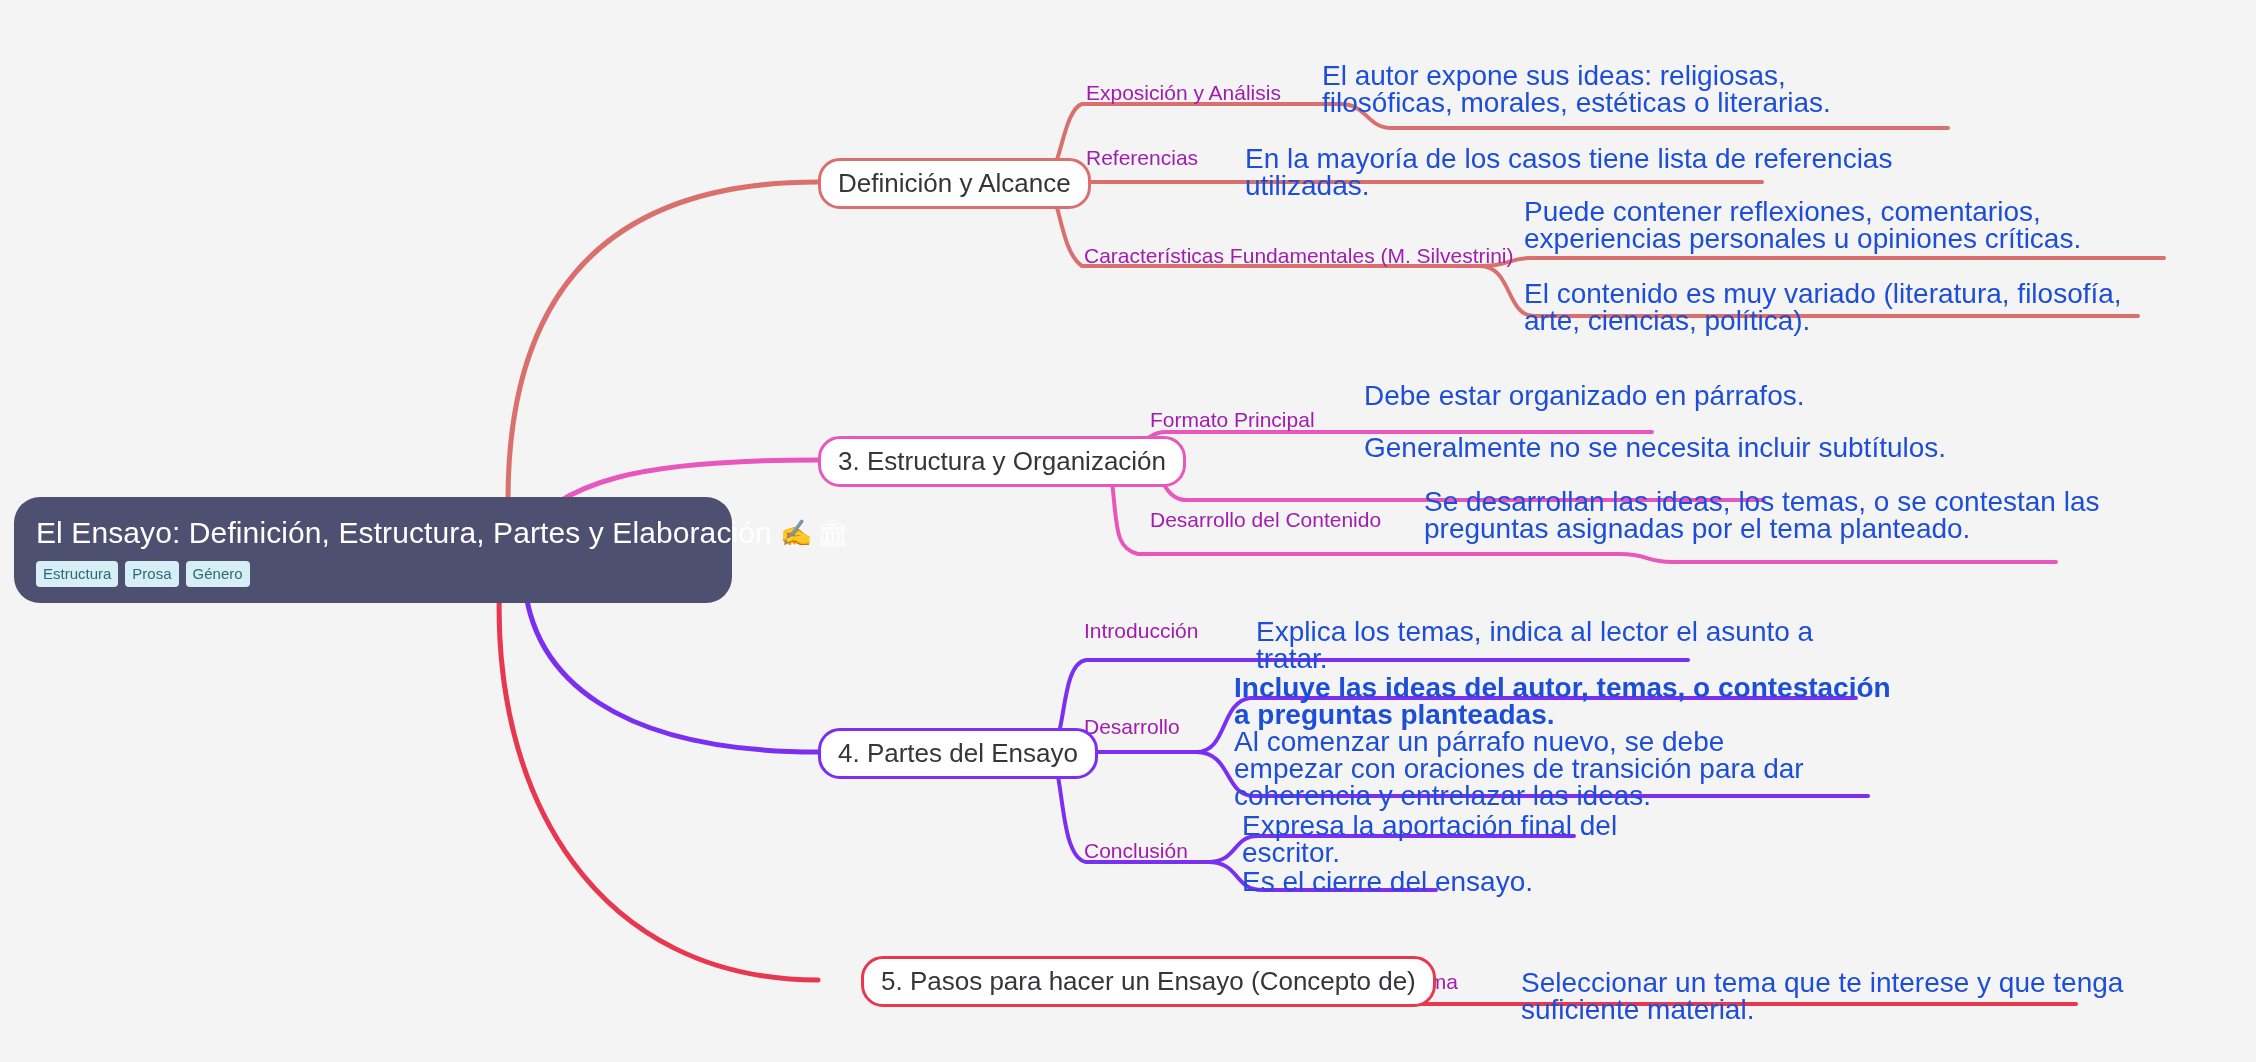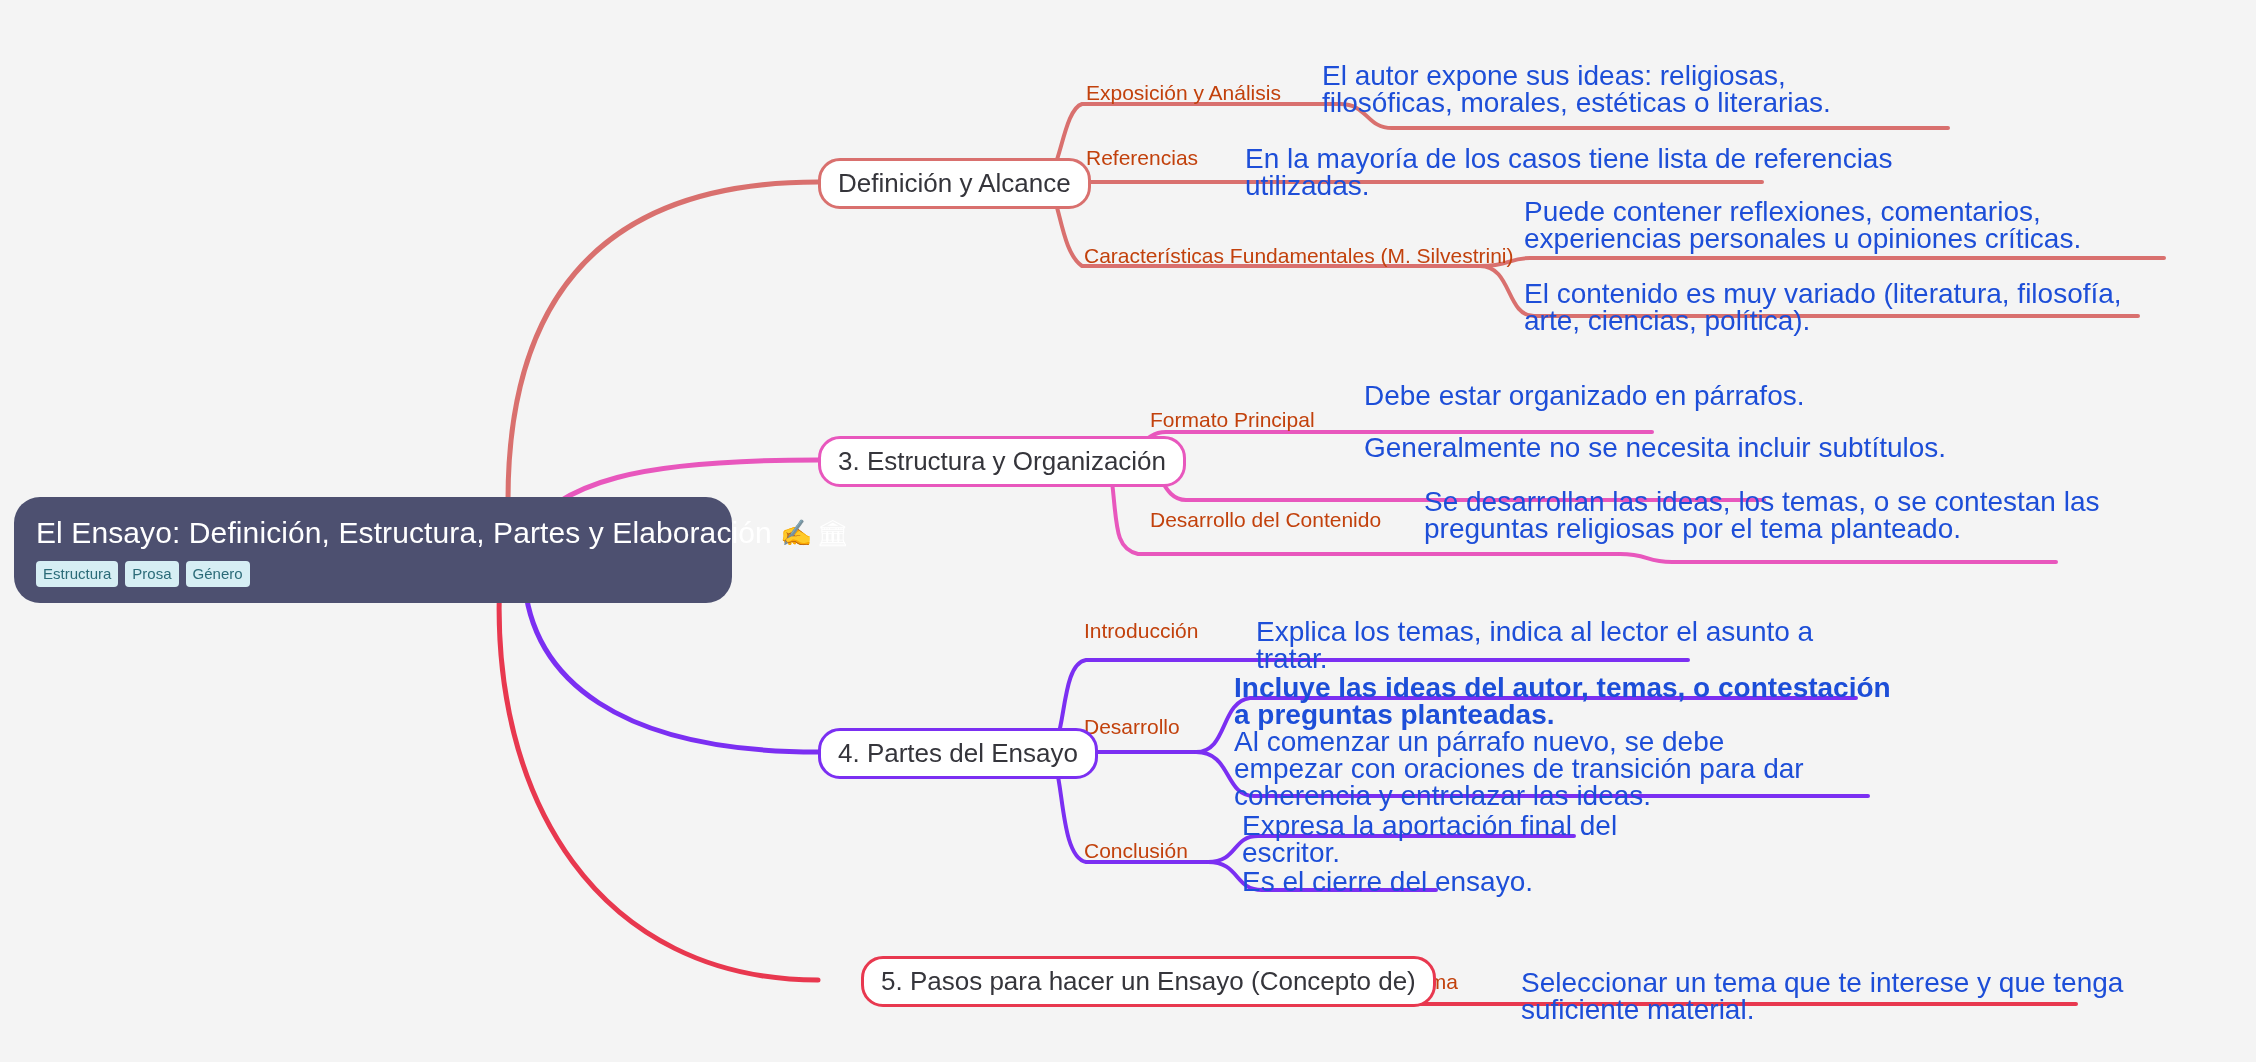--- a/index.html
+++ b/index.html
@@ -77,21 +77,21 @@
     color: #35353b;
     white-space: nowrap;
     z-index: 4;
   }
 
   
   .mid-label {
     position: absolute;
     font-size: 21px;
     line-height: 26px;
-    color: #c2410c;
+    color: #a21caf;
     white-space: nowrap;
     z-index: 3;
   }
 
   
   .leaf-text {
     position: absolute;
     font-size: 28px;
     line-height: 27px;
     color: #1d4ed8;
@@ -169,21 +169,21 @@
   <div class="leaf-text" style="left:1524px; top:198px; width:610px;">Puede contener reflexiones, comentarios, experiencias personales u opiniones críticas.</div>
   <div class="leaf-text" style="left:1524px; top:280px; width:640px;">El contenido es muy variado (literatura, filosofía, arte, ciencias, política).</div>
 
   <div class="branch-node" style="left:818px; top:436px; border-color:#e857bd;">3. Estructura y Organización</div>
 
   <div class="mid-label" style="left:1150px; top:407px;">Formato Principal</div>
   <div class="leaf-text" style="left:1364px; top:382px; width:560px;">Debe estar organizado en párrafos.</div>
   <div class="leaf-text" style="left:1364px; top:434px; width:600px;">Generalmente no se necesita incluir subtítulos.</div>
 
   <div class="mid-label" style="left:1150px; top:507px;">Desarrollo del Contenido</div>
-  <div class="leaf-text wrap2" style="left:1424px; top:488px; width:690px;">Se desarrollan las ideas, los temas, o se contestan las preguntas religiosas por el tema planteado.</div>
+  <div class="leaf-text wrap2" style="left:1424px; top:488px; width:690px;">Se desarrollan las ideas, los temas, o se contestan las preguntas asignadas por el tema planteado.</div>
 
   <div class="branch-node" style="left:818px; top:728px; border-color:#7b2ff2;">4. Partes del Ensayo</div>
 
   <div class="mid-label" style="left:1084px; top:618px;">Introducción</div>
   <div class="leaf-text" style="left:1256px; top:618px; width:600px;">Explica los temas, indica al lector el asunto a tratar.</div>
 
   <div class="mid-label" style="left:1084px; top:714px;">Desarrollo</div>
   <div class="leaf-text" style="left:1234px; top:674px; width:680px;font-weight:bold;">Incluye las ideas del autor, temas, o contestación a preguntas planteadas.</div>
   <div class="leaf-text wrap2" style="left:1234px; top:728px; width:580px;">Al comenzar un párrafo nuevo, se debe empezar con oraciones de transición para dar coherencia y entrelazar las ideas.</div>
 

